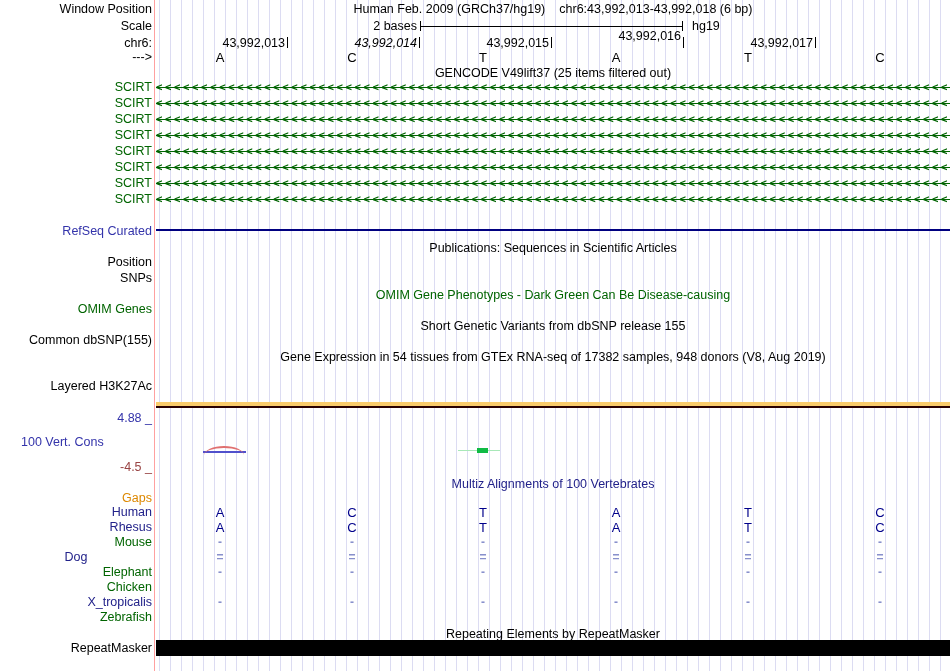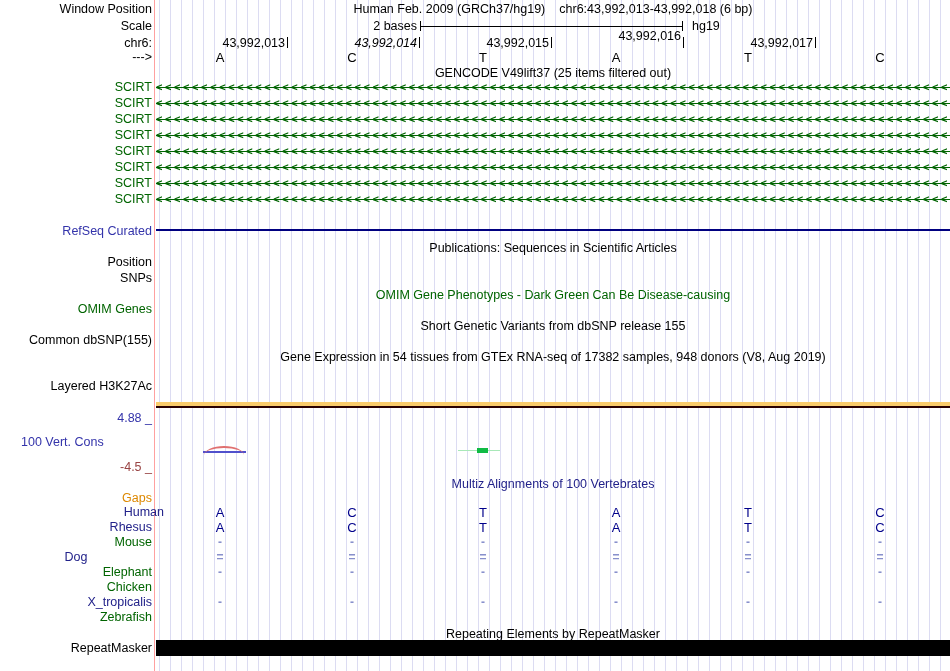--- a/index.html
+++ b/index.html
@@ -135,21 +135,21 @@
       <div class="chev">&lt;&lt;&lt;&lt;&lt;&lt;&lt;&lt;&lt;&lt;&lt;&lt;&lt;&lt;&lt;&lt;&lt;&lt;&lt;&lt;&lt;&lt;&lt;&lt;&lt;&lt;&lt;&lt;&lt;&lt;&lt;&lt;&lt;&lt;&lt;&lt;&lt;&lt;&lt;&lt;&lt;&lt;&lt;&lt;&lt;&lt;&lt;&lt;&lt;&lt;&lt;&lt;&lt;&lt;&lt;&lt;&lt;&lt;&lt;&lt;&lt;&lt;&lt;&lt;&lt;&lt;&lt;&lt;&lt;&lt;&lt;&lt;&lt;&lt;&lt;&lt;&lt;&lt;&lt;&lt;&lt;&lt;&lt;&lt;&lt;&lt;&lt;&lt;&lt;&lt;&lt;&lt;&lt;&lt;&lt;&lt;</div>
     </div>
     <div class="lab c-green" style="top: 176px;">SCIRT</div>
     <div class="arrowrow" style="top: 176px;">
       <div class="chev">&lt;&lt;&lt;&lt;&lt;&lt;&lt;&lt;&lt;&lt;&lt;&lt;&lt;&lt;&lt;&lt;&lt;&lt;&lt;&lt;&lt;&lt;&lt;&lt;&lt;&lt;&lt;&lt;&lt;&lt;&lt;&lt;&lt;&lt;&lt;&lt;&lt;&lt;&lt;&lt;&lt;&lt;&lt;&lt;&lt;&lt;&lt;&lt;&lt;&lt;&lt;&lt;&lt;&lt;&lt;&lt;&lt;&lt;&lt;&lt;&lt;&lt;&lt;&lt;&lt;&lt;&lt;&lt;&lt;&lt;&lt;&lt;&lt;&lt;&lt;&lt;&lt;&lt;&lt;&lt;&lt;&lt;&lt;&lt;&lt;&lt;&lt;&lt;&lt;&lt;&lt;&lt;&lt;&lt;&lt;&lt;</div>
     </div>
     <div class="lab c-green" style="top: 192px;">SCIRT</div>
     <div class="arrowrow" style="top: 192px;">
       <div class="chev">&lt;&lt;&lt;&lt;&lt;&lt;&lt;&lt;&lt;&lt;&lt;&lt;&lt;&lt;&lt;&lt;&lt;&lt;&lt;&lt;&lt;&lt;&lt;&lt;&lt;&lt;&lt;&lt;&lt;&lt;&lt;&lt;&lt;&lt;&lt;&lt;&lt;&lt;&lt;&lt;&lt;&lt;&lt;&lt;&lt;&lt;&lt;&lt;&lt;&lt;&lt;&lt;&lt;&lt;&lt;&lt;&lt;&lt;&lt;&lt;&lt;&lt;&lt;&lt;&lt;&lt;&lt;&lt;&lt;&lt;&lt;&lt;&lt;&lt;&lt;&lt;&lt;&lt;&lt;&lt;&lt;&lt;&lt;&lt;&lt;&lt;&lt;&lt;&lt;&lt;&lt;&lt;&lt;&lt;&lt;&lt;</div>
     </div>
-    <div class="lab c-navy" style="top: 505px; padding-left: 12px;">Human</div>
+    <div class="lab c-navy" style="top: 505px;">Human</div>
     <div class="alnchar letter" style="left: 212px; top: 505px;">A</div>
     <div class="alnchar letter" style="left: 344px; top: 505px;">C</div>
     <div class="alnchar letter" style="left: 475px; top: 505px;">T</div>
     <div class="alnchar letter" style="left: 608px; top: 505px;">A</div>
     <div class="alnchar letter" style="left: 740px; top: 505px;">T</div>
     <div class="alnchar letter" style="left: 872px; top: 505px;">C</div>
     <div class="lab c-navy" style="top: 520px;">Rhesus</div>
     <div class="alnchar letter" style="left: 212px; top: 520px;">A</div>
     <div class="alnchar letter" style="left: 344px; top: 520px;">C</div>
     <div class="alnchar letter" style="left: 475px; top: 520px;">T</div>

